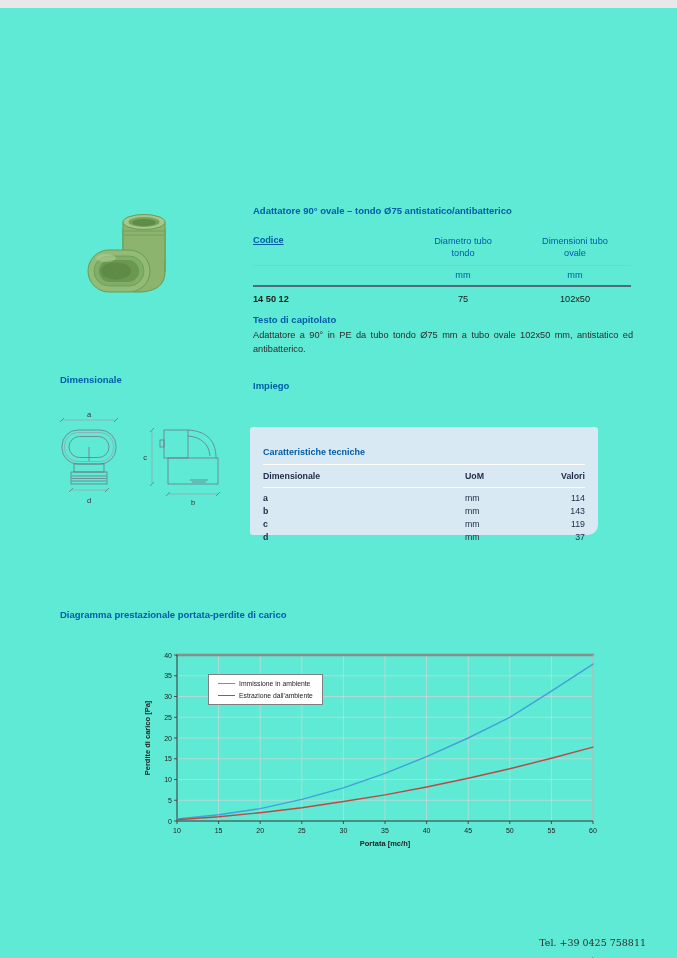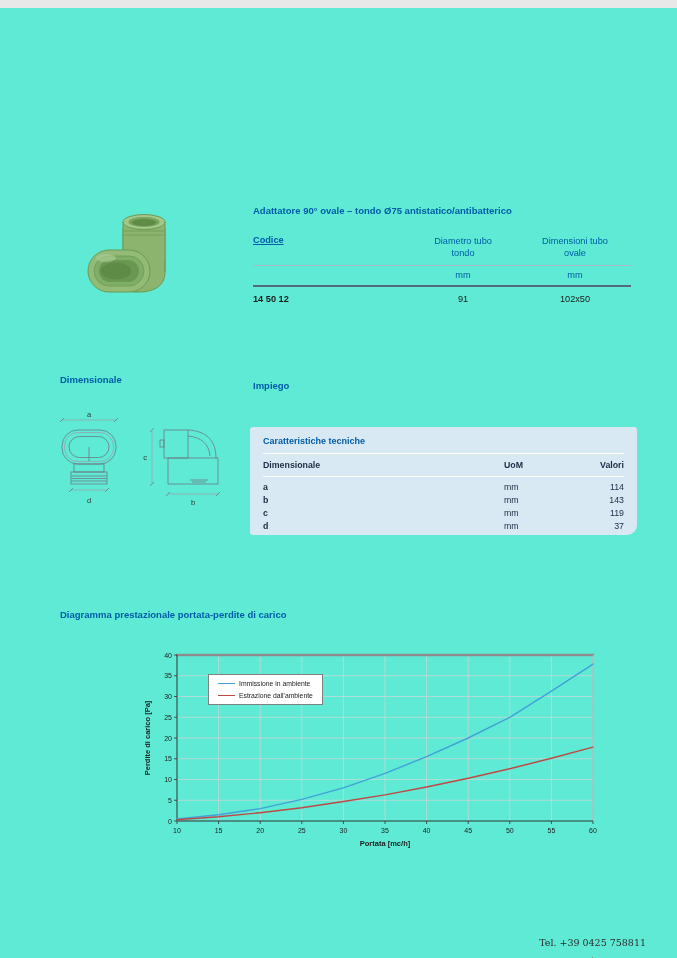--- a/index.html
+++ b/index.html
@@ -32,22 +32,22 @@
   .codes-data .h1{font-weight:bold;}
   
   .sec{position:absolute;width:380px;left:253px;}
   .sec-heading{font-size:9.5px;font-weight:bold;color:var(--blue);margin-bottom:4px;}
   .sec-body{font-size:9.2px;color:var(--body);line-height:1.5;text-align:justify;}
   .side-label{position:absolute;left:60px;top:366px;font-size:9.5px;font-weight:bold;color:var(--blue);}
   
   .drawing{position:absolute;left:52px;top:398px;}
   .drawing text{font-size:7.5px;fill:#333;font-family:"Liberation Sans",sans-serif;}
   
-  .tech-panel{position:absolute;left:250px;top:419px;width:387px;height:108px;
-    background:var(--panel);border-radius:3px 3px 10px 3px;padding:9px 13px 6px 13px;}
+  .tech-panel{position:absolute;left:250px;top:419px;width:348px;height:108px;
+    background:var(--panel);border-radius:3px 3px 10px 3px;padding:20px 13px 6px 13px;}
   .tech-title{font-size:9px;font-weight:bold;color:var(--blue);padding-bottom:7px;border-bottom:1px solid #fff;}
   .tech-grid{display:grid;grid-template-columns:1fr 64px 56px;font-size:8.8px;color:#1f2b45;}
   .tech-grid .v{text-align:right;}
   .tech-head{font-weight:bold;padding:6px 0;border-bottom:1px solid #fff;}
   .tech-rows{margin-top:3px;}
   .tech-row{padding:1.5px 0;color:#22304a;}
   .tech-row .lbl{font-weight:bold;}
   
   .chart-heading{position:absolute;left:60px;top:601px;font-size:9.5px;font-weight:bold;color:var(--blue);}
   .chart{position:absolute;left:138px;top:635px;width:470px;height:212px;}
@@ -101,25 +101,29 @@
     </div>
     <div class="rule-light"></div>
     <div class="codes-grid codes-units">
       <div></div>
       <div class="c">mm</div>
       <div class="c">mm</div>
     </div>
     <div class="rule-strong"></div>
     <div class="codes-grid codes-data">
       <div class="h1">14 50 12</div>
-      <div class="c">91</div>
+      <div class="c">75</div>
       <div class="c">102x50</div>
     </div>
   </div>
 
+  <div class="sec" style="top:306px;">
+    <div class="sec-heading">Testo di capitolato</div>
+    <div class="sec-body">Adattatore a 90° in PE da tubo tondo Ø75 mm a tubo ovale 102x50 mm, antistatico ed antibatterico.</div>
+  </div>
 
   <div class="side-label">Dimensionale</div>
 
   <svg class="drawing" width="185" height="108" viewBox="0 0 185 108">
     <g stroke="#6b7b86" stroke-width="0.8" fill="none">
 
       <line x1="10" y1="14" x2="64" y2="14" stroke="#9aa7b0"></line>
       <line x1="8" y1="16" x2="12" y2="12"></line>
         <line x1="62" y1="16" x2="66" y2="12"></line>
 

